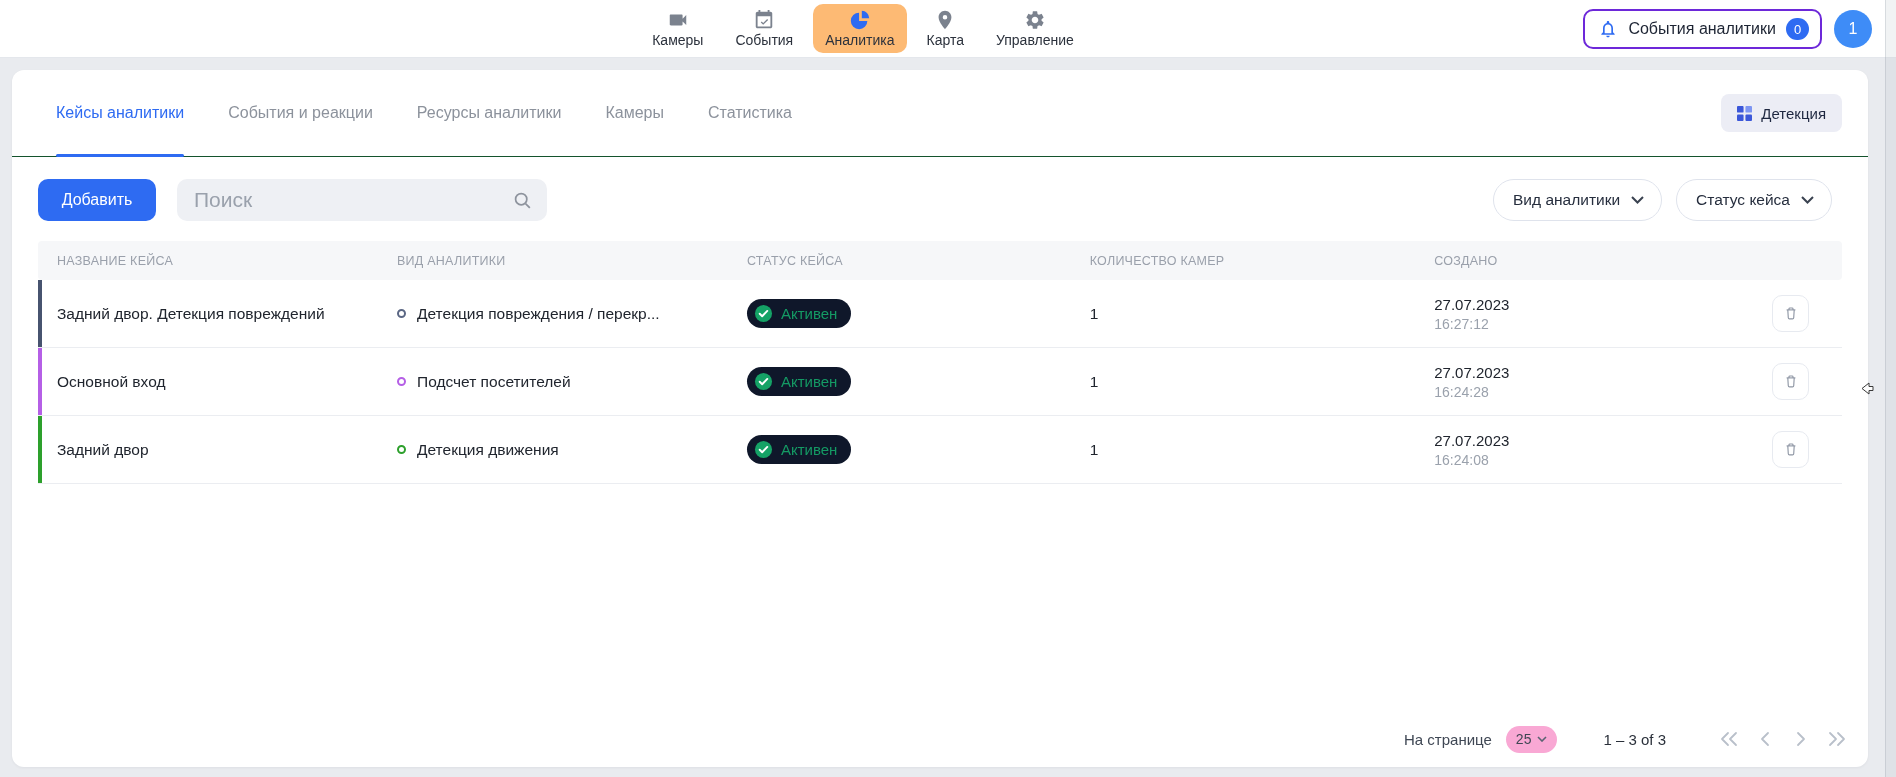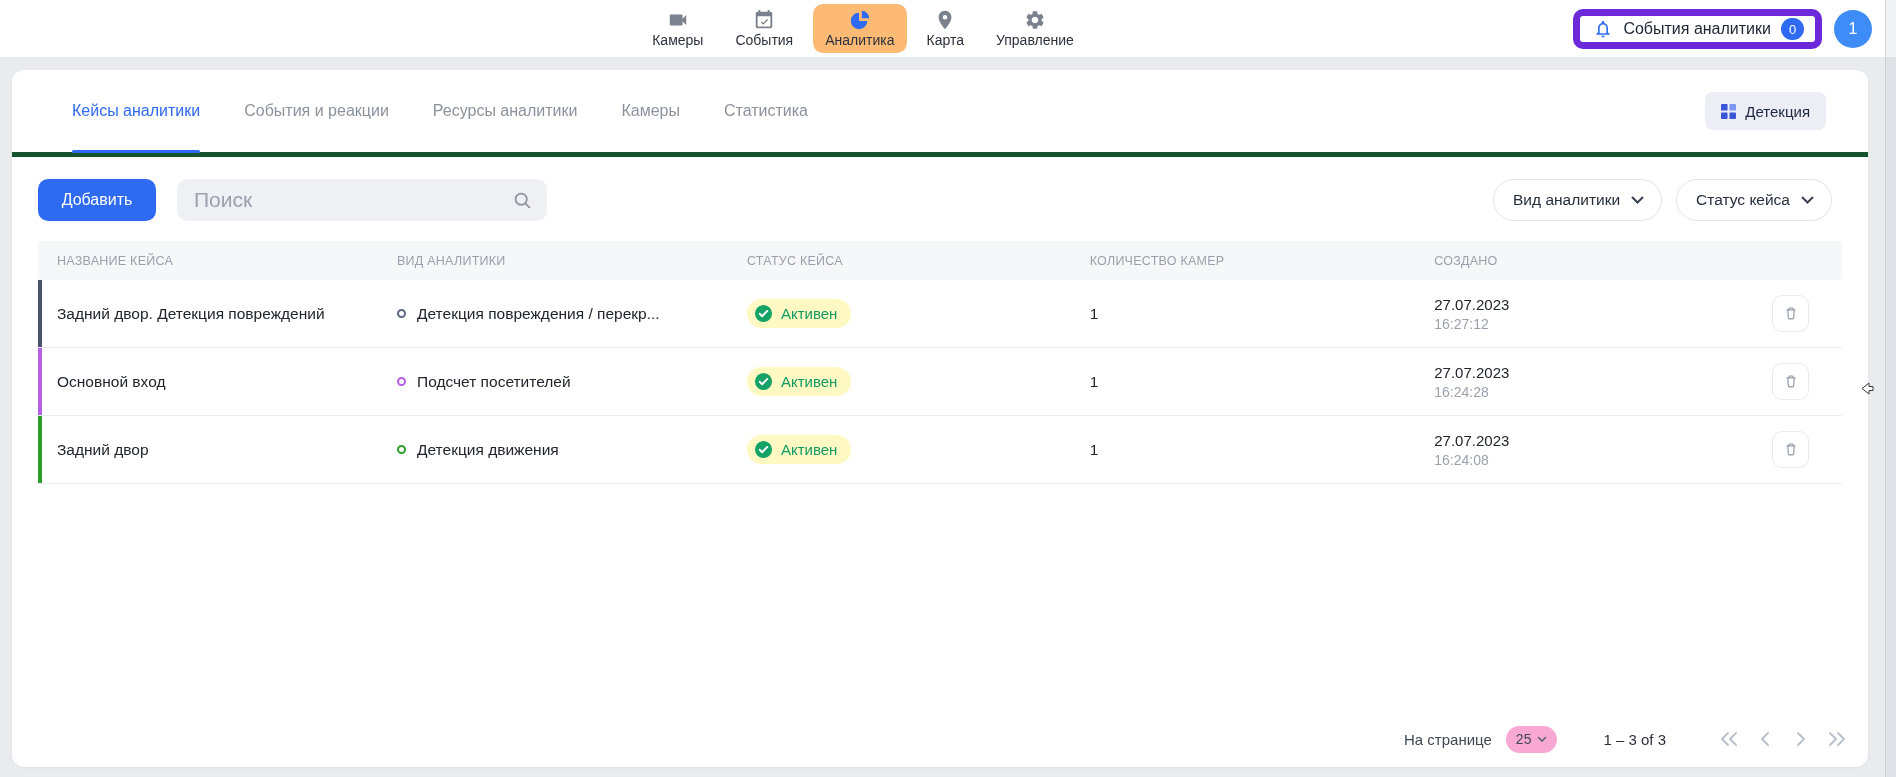--- a/index.html
+++ b/index.html
@@ -24,40 +24,40 @@
     padding: 4px 12px 5px 12px; border-radius: 10px; cursor: pointer;
   }
   .nav-item .nav-icon { height: 23px; display: flex; align-items: center; }
   .nav-item .nav-icon svg { width: 22px; height: 22px; fill: #7b828e; }
   .nav-item.active { background: #fdba74; }
   .nav-item.active .nav-icon svg { fill: #2e6bf2; }
   .nav-label { font-size: 14px; color: #2c323d; margin-top: 1px; white-space: nowrap; }
   .topbar-right { position: absolute; right: 24px; top: 9px; display: flex; align-items: center; gap: 12px; }
   .events-btn {
     display: flex; align-items: center; gap: 10px; height: 40px; padding: 0 11px 0 13px;
-    background: #fff; border: 7px solid #6d28d9; border-radius: 10px;
+    background: #fff; border: 2px solid #6d28d9; border-radius: 10px;
     font-family: inherit; font-size: 16px; color: #1d2433; cursor: pointer;
   }
   .events-btn .bell svg { width: 20px; height: 20px; fill: #2e6bf2; display: block; }
   .count-badge {
     min-width: 23px; height: 22px; border-radius: 11px; background: #2e6bf2; color: #fff;
     font-size: 13px; display: inline-flex; align-items: center; justify-content: center; padding: 0 7px;
   }
   .avatar {
     width: 38px; height: 38px; border-radius: 50%; background: #3e8cf7; color: #fff;
     font-size: 16px; display: flex; align-items: center; justify-content: center; cursor: pointer;
   }
   
   .panel {
     position: absolute; left: 12px; top: 70px; width: 1856px; height: 697px;
     background: #fff; border-radius: 12px; box-shadow: 0 1px 3px rgba(16,24,40,.05);
     display: flex; flex-direction: column; overflow: hidden;
   }
   
-  .tabbar { position: relative; display: flex; align-items: stretch; padding: 0 42px; border-bottom: 5px solid #14532d; height: 87px; flex: none; }
+  .tabbar { position: relative; display: flex; align-items: stretch; padding: 0 26px; border-bottom: 1px solid #14532d; height: 87px; flex: none; }
   .tabs { display: flex; gap: 44px; margin-left: 18px; }
   .tab { display: flex; align-items: center; font-size: 16px; color: #8c929c; cursor: pointer; position: relative; white-space: nowrap; }
   .tab.active { color: #2e6bf2; }
   .tab.active::after { content:""; position: absolute; left: 0; right: 0; bottom: -1px; height: 3px; border-radius: 2px; background: #2e6bf2; }
   .dashboard-btn {
     margin-left: auto; align-self: center;
     display: flex; align-items: center; gap: 9px; height: 38px; padding: 0 16px;
     background: #ecedf5; border: none; border-radius: 8px; cursor: pointer;
     font-family: inherit; font-size: 15px; color: #1e2740; font-weight: 500;
   }
@@ -88,21 +88,21 @@
   .th.first { padding-left: 19px; }
   .trow {
     display: grid; grid-template-columns: var(--cols); align-items: center; height: 68px;
     border-bottom: 1px solid #ebedf1; position: relative; background: #fff; cursor: pointer;
   }
   .accent { position: absolute; left: 0; top: 0; bottom: 0; width: 4px; }
   .cell.name { padding-left: 19px; font-size: 15.5px; color: #20252e; white-space: nowrap; }
   .cell.type { display: flex; align-items: center; gap: 11px; font-size: 15.5px; color: #20252e; white-space: nowrap; }
   .type-dot { width: 9px; height: 9px; border-radius: 50%; border: 2.5px solid #888; flex: none; }
   .badge-status {
-    display: inline-flex; align-items: center; gap: 8px; background: #fef9c3; border-radius: 17px;
+    display: inline-flex; align-items: center; gap: 8px; background: #0f172a; border-radius: 17px;
     padding: 5px 14px 5px 7px; font-size: 15px; color: #149a64;
   }
   .badge-status svg { width: 19px; height: 19px; display: block; }
   .cell.count { font-size: 15.5px; color: #20252e; }
   .cell.created .date { font-size: 15px; color: #20252e; }
   .cell.created .time { font-size: 14px; color: #9aa1ac; margin-top: 3px; }
   .cell.actions { display: flex; justify-content: flex-start; }
   .trash-btn {
     width: 37px; height: 37px; border: 1px solid #e7eaf0; border-radius: 10px; background: #fff;
     display: flex; align-items: center; justify-content: center; cursor: pointer;

